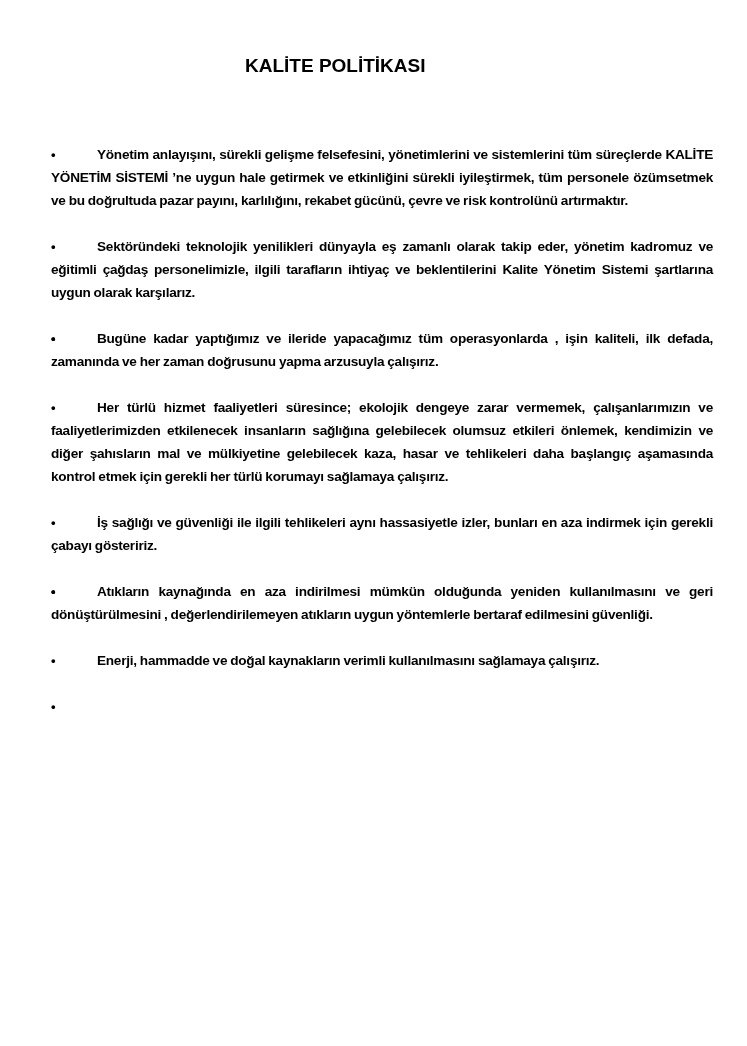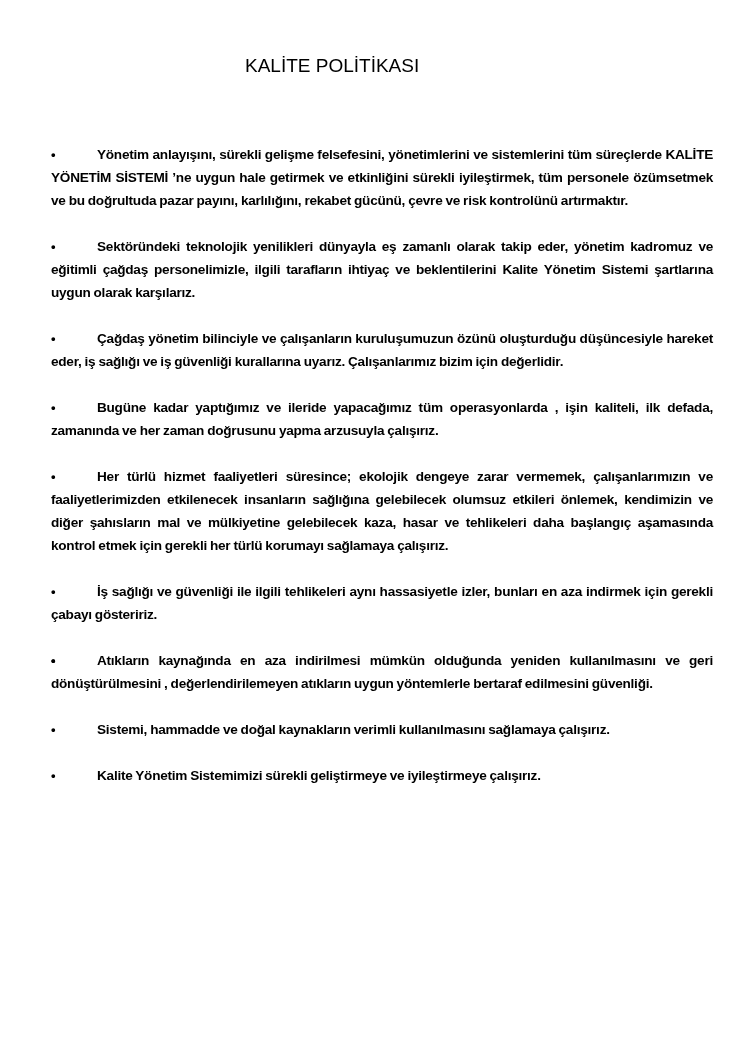--- a/index.html
+++ b/index.html
@@ -13,21 +13,21 @@
       position: relative;
       overflow: hidden;
       font-family: "Liberation Sans", sans-serif;
       color: #000000;
     }
     .page-title {
       position: absolute;
       left: 245px;
       top: 42px;
       font-size: 19px;
-      font-weight: normal;
+      font-weight: bold;
       letter-spacing: 0px;
       white-space: nowrap;
     }
     .policy-list {
       position: absolute;
       left: 51px;
       top: 143px;
       width: 662px;
       margin: 0;
       padding: 0;
@@ -61,21 +61,20 @@
   <li class="policy-item">
     <span class="bullet">•</span>
     <span>Yönetim anlayışını, sürekli gelişme felsefesini, yönetimlerini ve sistemlerini tüm süreçlerde KALİTE YÖNETİM SİSTEMİ ’ne uygun hale getirmek ve etkinliğini sürekli iyileştirmek, tüm personele özümsetmek ve bu doğrultuda pazar payını, karlılığını, rekabet gücünü, çevre ve risk kontrolünü artırmaktır.</span>
   </li>
   <li class="policy-item">
     <span class="bullet">•</span>
     <span>Sektöründeki teknolojik yenilikleri dünyayla eş zamanlı olarak takip eder,  yönetim kadromuz ve eğitimli çağdaş personelimizle, ilgili tarafların ihtiyaç ve beklentilerini Kalite Yönetim Sistemi şartlarına uygun olarak karşılarız.</span>
   </li>
   <li class="policy-item">
     <span class="bullet">•</span>
-    <span>Çağdaş yönetim bilinciyle ve çalışanların kuruluşumuzun özünü oluşturduğu düşüncesiyle hareket eder, iş sağlığı ve iş güvenliği kurallarına uyarız. Çalışanlarımız bizim için değerlidir.</span>
   </li>
   <li class="policy-item">
     <span class="bullet">•</span>
     <span>Bugüne kadar yaptığımız ve ileride yapacağımız tüm operasyonlarda , işin kaliteli, ilk defada, zamanında ve her zaman doğrusunu yapma arzusuyla çalışırız.</span>
   </li>
   <li class="policy-item">
     <span class="bullet">•</span>
     <span>Her türlü hizmet faaliyetleri süresince; ekolojik dengeye zarar vermemek, çalışanlarımızın ve faaliyetlerimizden etkilenecek insanların sağlığına gelebilecek olumsuz etkileri önlemek, kendimizin ve diğer şahısların mal ve mülkiyetine gelebilecek kaza, hasar ve tehlikeleri  daha başlangıç aşamasında kontrol etmek için gerekli her türlü korumayı sağlamaya çalışırız.</span>
   </li>
   <li class="policy-item">
@@ -84,19 +83,18 @@
   </li>
   <li class="policy-item">
     <span class="bullet">•</span>
   </li>
   <li class="policy-item">
     <span class="bullet">•</span>
     <span>Atıkların kaynağında en aza indirilmesi mümkün olduğunda yeniden kullanılmasını ve geri dönüştürülmesini , değerlendirilemeyen atıkların uygun yöntemlerle bertaraf edilmesini güvenliği.</span>
   </li>
   <li class="policy-item">
     <span class="bullet">•</span>
-    <span>Sistemi, hammadde ve doğal kaynakların verimli kullanılmasını sağlamaya çalışırız.</span>
+    <span>Enerji, hammadde ve doğal kaynakların verimli kullanılmasını sağlamaya çalışırız.</span>
   </li>
   <li class="policy-item">
     <span class="bullet">•</span>
-    <span>Kalite Yönetim Sistemimizi sürekli geliştirmeye ve iyileştirmeye çalışırız.</span>
   </li>
 </ul>
 
 </body></html>

